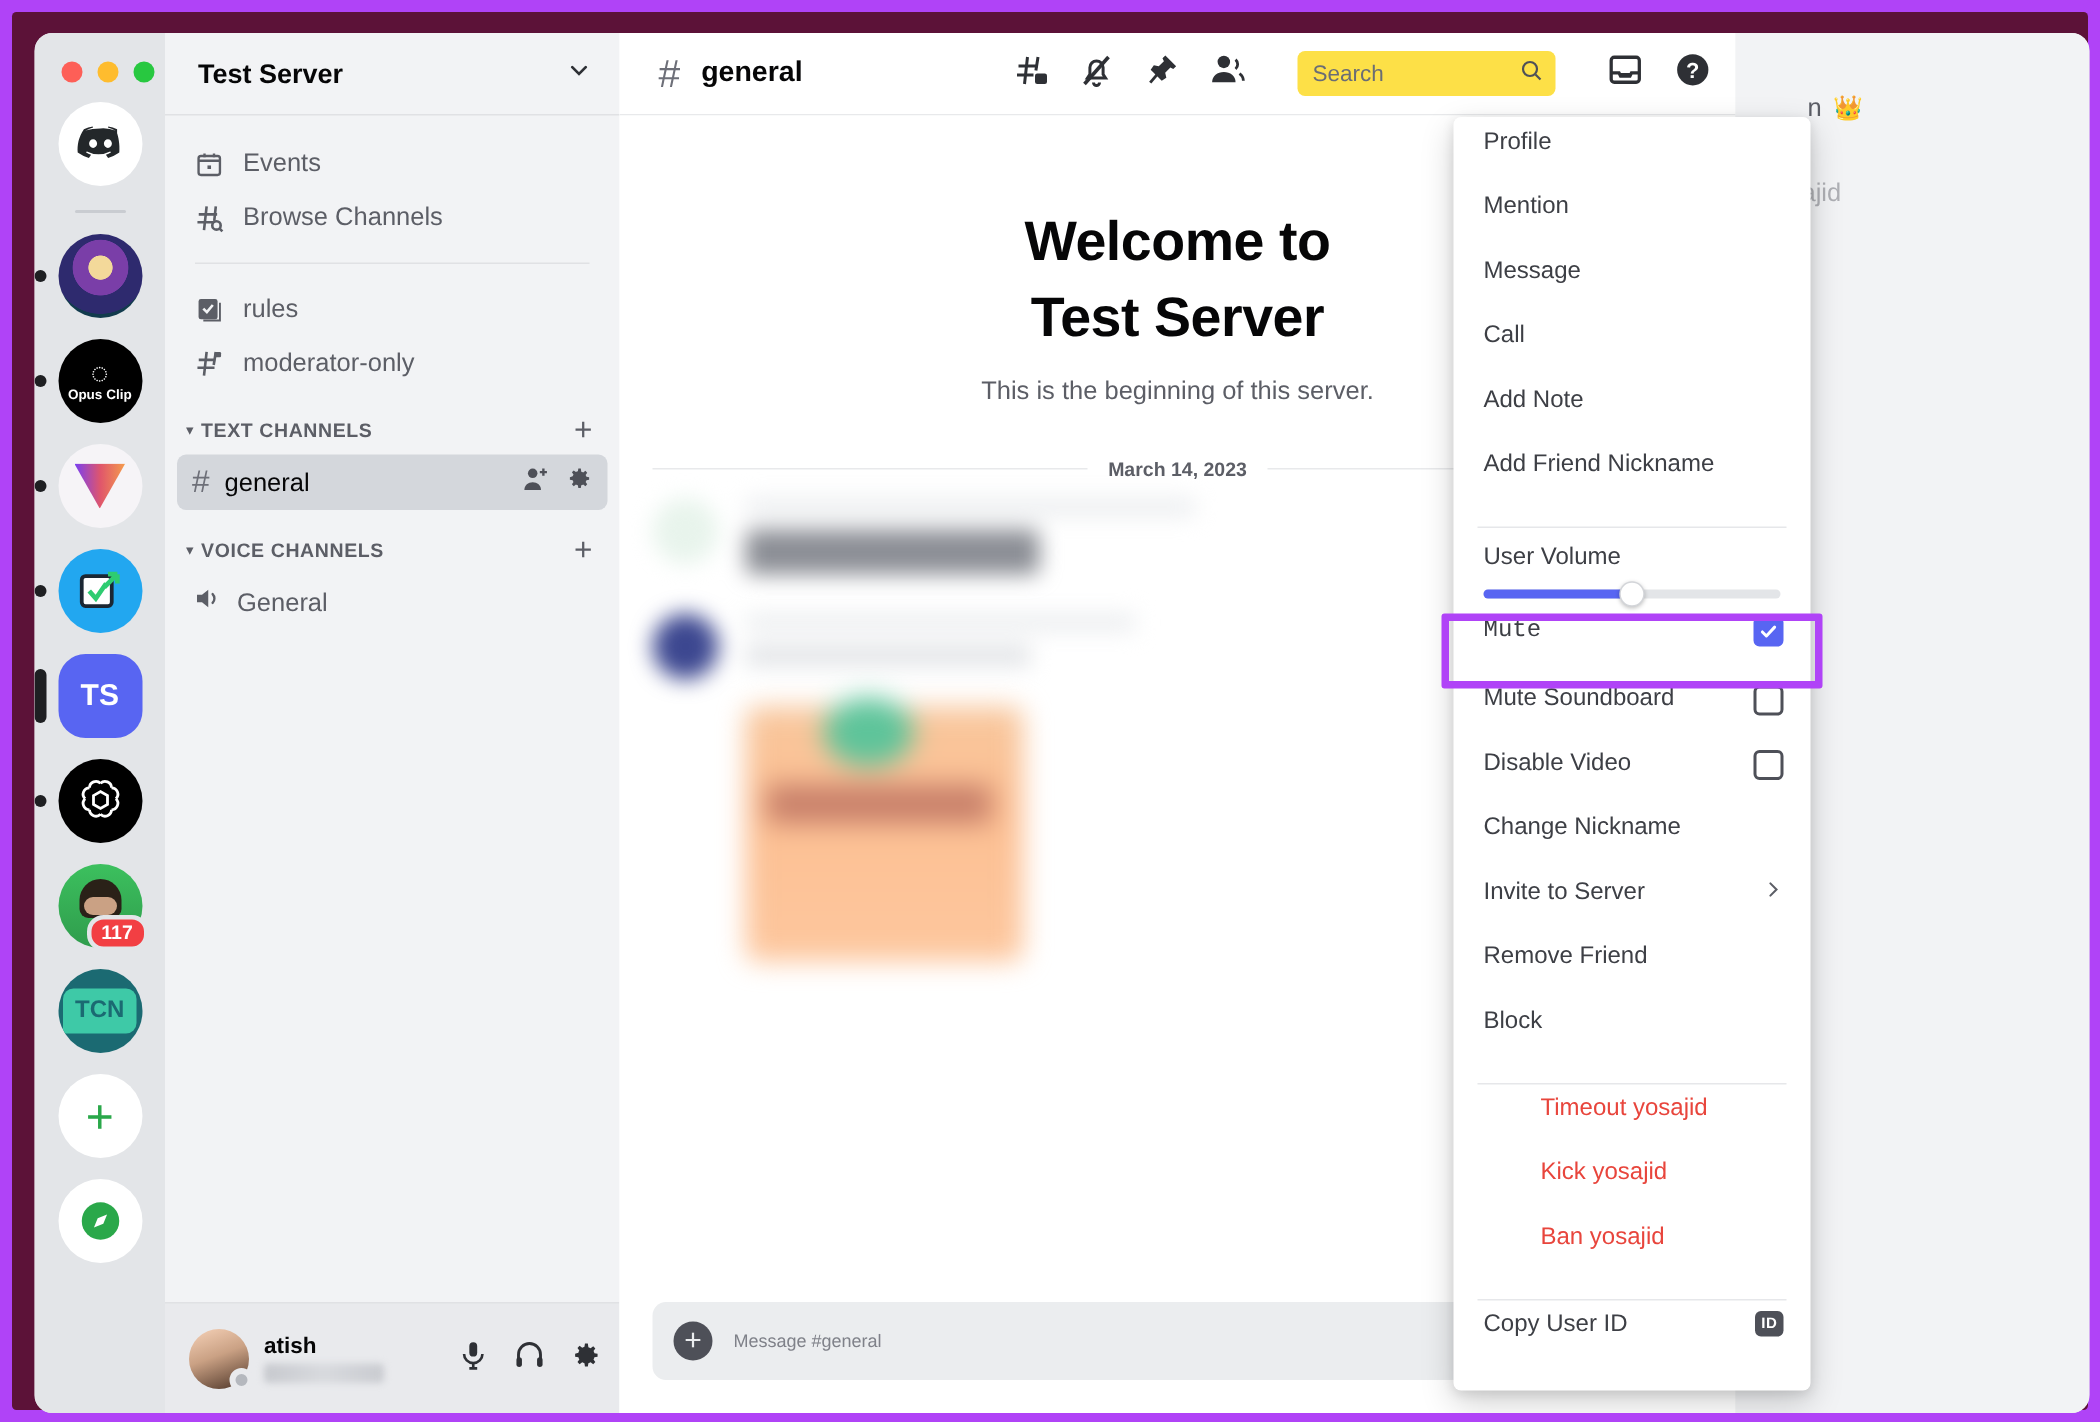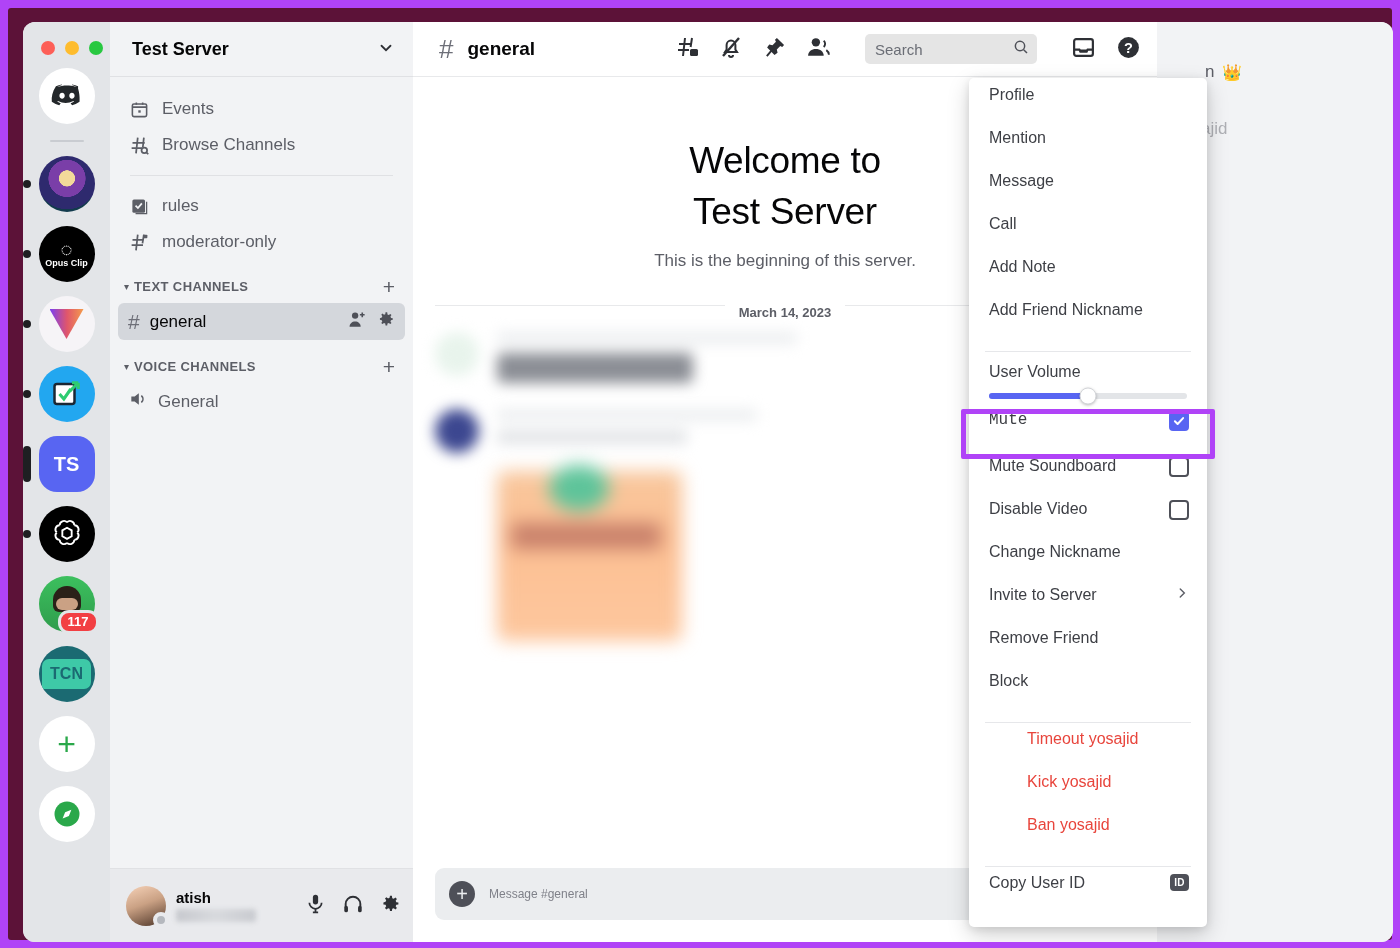--- a/index.html
+++ b/index.html
@@ -177,42 +177,42 @@
     padding: 0 16px 0 26px;
     border-bottom: 1px solid #e8e9eb;
     background: #fff;
     gap: 0;
   }
   #chan-header .hash-big { font-size: 26px; color: #6d6f78; font-weight: 300; margin-right: 14px; }
   #chan-header .chan-title { font-size: 19px; font-weight: bold; color: #060607; }
   #header-spacer { flex: 1; }
   #header-icons { display: flex; align-items: center; gap: 20px; color: #2e3035; }
   #search-box {
-    width: 172px; height: 30px; background: #e5e5e5; border-radius: 5px;
+    width: 172px; height: 30px; background: #fde047; border-radius: 5px;
     display: flex; align-items: center; justify-content: space-between;
     padding: 0 8px 0 10px; margin: 0 14px;
     cursor: text;
   }
   #search-placeholder { font-size: 15px; color: #6a6d75; }
 
   
   #messages {
     flex: 1; position: relative; overflow: hidden;
     background: #fff;
   }
   #welcome-block { padding-top: 58px; text-align: center; }
   #welcome-title {
-    font-size: 37px; font-weight: normal; color: #060607;
+    font-size: 37px; font-weight: bold; color: #060607;
     line-height: 1.38; letter-spacing: -.3px;
     white-space: pre-line;
   }
   #welcome-sub { margin-top: 14px; font-size: 17px; color: #5c5e66; }
 
   #date-divider {
-    display: flex; gap: 14px;
+    display: flex; align-items: center; gap: 14px;
     margin: 34px 22px 0 22px;
   }
   #date-divider .line { flex: 1; height: 1px; background: #e8e9eb; }
   #date-divider .lbl { font-size: 13px; font-weight: bold; color: #5c5e66; }
 
   .msg { display: flex; gap: 18px; padding: 12px 22px 0 22px; filter: blur(7px); }
   .msg .av { width: 44px; height: 44px; border-radius: 50%; flex: 0 0 44px; }
   .msg .body { flex: 1; }
   .msg .meta { height: 12px; width: 300px; background: #eceef0; border-radius: 3px; margin-bottom: 9px; }
   .msg .line1 { height: 30px; width: 196px; background: #8b8e95; border-radius: 5px; }

